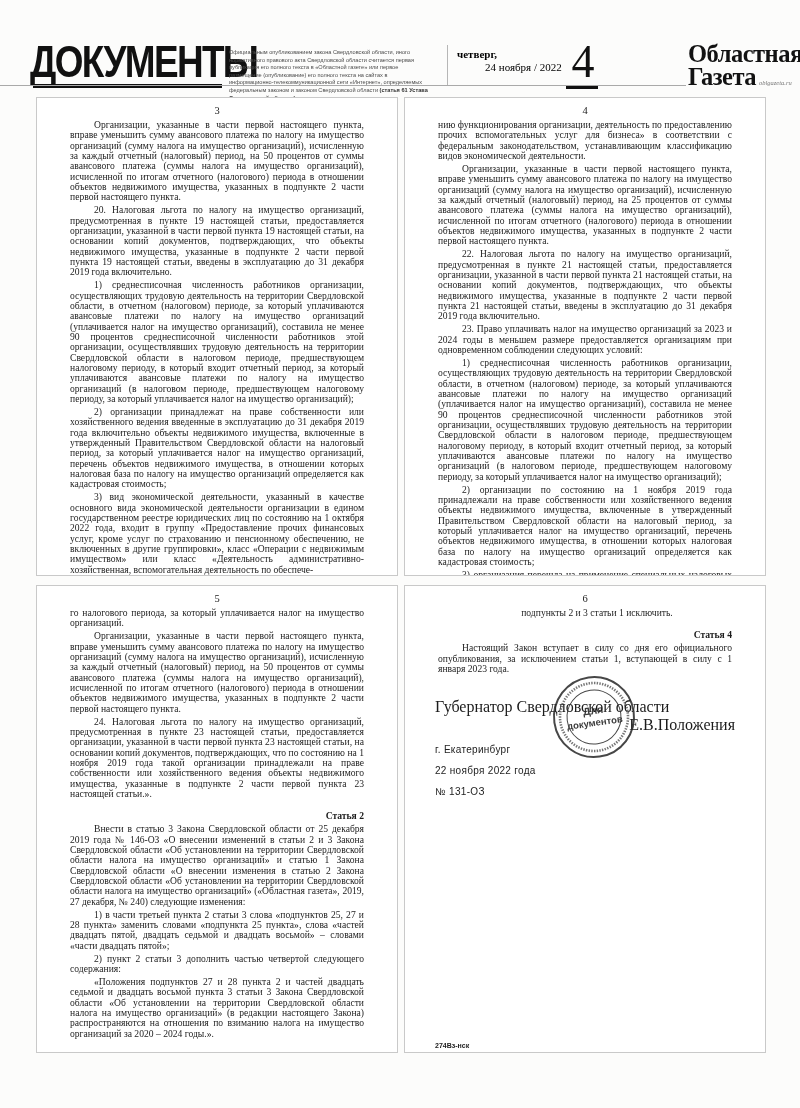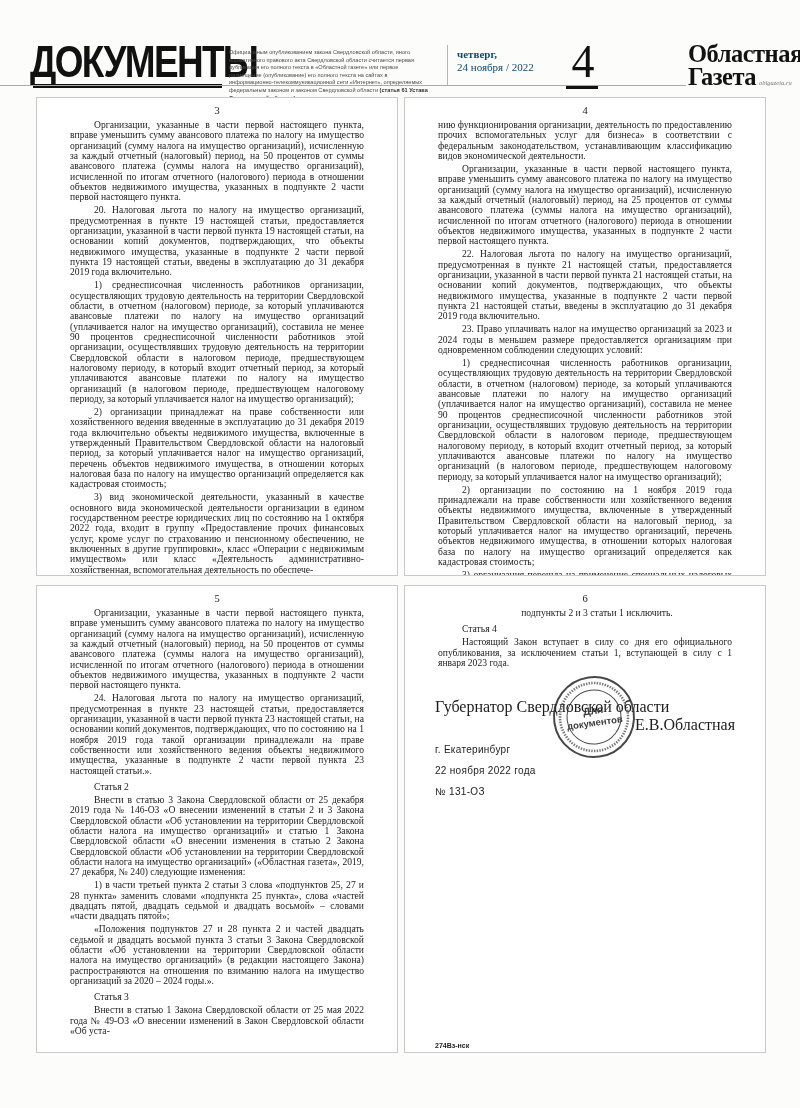--- a/index.html
+++ b/index.html
@@ -15,23 +15,23 @@
     color:#111;line-height:44px;white-space:nowrap;
   }
   .hdr-title-bar{position:absolute;left:33px;top:84px;width:189px;height:4px;background:#111;}
   .hdr-note{
     position:absolute;left:229px;top:49px;width:200px;
     font-family:"Liberation Sans", sans-serif;font-size:5.6px;line-height:7.6px;
     color:#4c4c4c;text-align:left;
   }
   .hdr-note b{color:#333;}
   .hdr-vline{position:absolute;left:447px;top:45px;width:1px;height:40px;background:#b6b6b6;}
-  .hdr-date{position:absolute;left:457px;top:48px;font-family:"Liberation Serif",serif;color:#0c4a6e;}
+  .hdr-date{position:absolute;left:457px;top:48px;font-family:"Liberation Serif",serif;color:#000000;}
   .hdr-date .wd{font-weight:700;font-size:11px;display:block;}
-  .hdr-date .dt{font-size:11px;display:block;margin-top:1px;}
+  .hdr-date .dt{font-size:11px;display:block;margin-top:1px;margin-left:28px;}
   .hdr-pagenum{
     position:absolute;left:560px;top:38px;width:46px;text-align:center;
     font-family:"Liberation Serif",serif;font-size:46px;color:#111;line-height:48px;
   }
   .hdr-pagenum-bar{position:absolute;left:566px;top:86px;width:32px;height:3px;background:#111;}
   .hdr-rule{position:absolute;left:0px;top:85px;width:686px;height:1px;background:#a9a9a9;}
   .masthead{position:absolute;left:688px;top:42px;width:110px;color:#121212;
     font-family:"Liberation Serif",serif;font-weight:700;line-height:23px;font-size:24.5px;letter-spacing:-0.5px;}
   .masthead .site{font-weight:400;font-size:6.5px;font-style:italic;color:#777;letter-spacing:0;margin-left:3px;}
   .cont-note{
@@ -47,21 +47,21 @@
   .box5{left:36px;top:585px;width:360px;height:466px;}
   .box6{left:404px;top:585px;width:360px;height:466px;}
   .page-num{ text-align:center;font-size:10.5px;margin:7px 0 4px;color:#1b1b1b;}
   .page-body{
     padding:0 33px;font-size:9.6px;line-height:10.35px;text-align:justify;
     color:#1c1c1c;
   }
   .blk{margin:0 0 2.6px;}
   .blk.p{text-indent:24px;}
   .blk.cont{text-indent:0;}
-  .blk.h{font-weight:400;text-indent:24px;text-align:left;margin-top:6px;}
+  .blk.h{font-weight:700;text-indent:24px;text-align:right;margin-top:12px;}
   .blk.line{text-indent:24px;text-align:center;}
   
   .sig-row{position:absolute;left:30px;right:30px;top:112px;font-size:16px;color:#1c1c1c;}
   .sig-left{float:left;}
   .sig-right{float:right;}
   .stamp{position:absolute;left:146px;top:88px;width:86px;height:86px;transform:rotate(-8deg);opacity:.88;}
   .date-block{
     position:absolute;left:30px;top:148px;
     font-family:Liberation Sans, sans-serif;
     font-size:10px;line-height:10.5px;color:#222;letter-spacing:.3px;white-space:pre-line;
@@ -119,42 +119,44 @@
       <div class="blk p">23. Право уплачивать налог на имущество организаций за 2023 и 2024 годы в меньшем размере предоставляется организациям при одновременном соблюдении следующих условий:</div>
       <div class="blk p">1) среднесписочная численность работников организации, осуществляющих трудовую деятельность на территории Свердловской области, в отчетном (налоговом) периоде, за который уплачиваются авансовые платежи по налогу на имущество организаций (уплачивается налог на имущество организаций), составила не менее 90 процентов среднесписочной численности работников этой организации, осуществлявших трудовую деятельность на территории Свердловской области в налоговом периоде, предшествующем налоговому периоду, в который входит отчетный период, за который уплачиваются авансовые платежи по налогу на имущество организаций (в налоговом периоде, предшествующем налоговому периоду, за который уплачивается налог на имущество организаций);</div>
       <div class="blk p">2) организации по состоянию на 1 ноября 2019 года принадлежали на праве собственности или хозяйственного ведения объекты недвижимого имущества, включенные в утвержденный Правительством Свердловской области на налоговый период, за который уплачивается налог на имущество организаций, перечень объектов недвижимого имущества, в отношении которых налоговая база по налогу на имущество организаций определяется как кадастровая стоимость;</div>
       <div class="blk p">3) организация перешла на применение специальных налоговых режимов не позднее 1 ноября 2019 года и применяла такие режимы в течение все-</div>
     </div>
 </section>
 
 <section class="page-box box5">
   <div class="page-num">5</div>
   <div class="page-body">
+      <div class="blk cont">го налогового периода, за который уплачивается налог на имущество организаций.</div>
       <div class="blk p">Организации, указанные в части первой настоящего пункта, вправе уменьшить сумму авансового платежа по налогу на имущество организаций (сумму налога на имущество организаций), исчисленную за каждый отчетный (налоговый) период, на 50 процентов от суммы авансового платежа (суммы налога на имущество организаций), исчисленной по итогам отчетного (налогового) периода в отношении объектов недвижимого имущества, указанных в подпункте 2 части первой настоящего пункта.</div>
       <div class="blk p">24. Налоговая льгота по налогу на имущество организаций, предусмотренная в пункте 23 настоящей статьи, предоставляется организации, указанной в части первой пункта 23 настоящей статьи, на основании копий документов, подтверждающих, что по состоянию на 1 ноября 2019 года такой организации принадлежали на праве собственности или хозяйственного ведения объекты недвижимого имущества, указанные в подпункте 2 части первой пункта 23 настоящей статьи.».</div>
       <div class="blk h">Статья 2</div>
       <div class="blk p">Внести в статью 3 Закона Свердловской области от 25 декабря 2019 года № 146-ОЗ «О внесении изменений в статьи 2 и 3 Закона Свердловской области «Об установлении на территории Свердловской области налога на имущество организаций» и статью 1 Закона Свердловской области «О внесении изменения в статью 2 Закона Свердловской области «Об установлении на территории Свердловской области налога на имущество организаций» («Областная газета», 2019, 27 декабря, № 240) следующие изменения:</div>
       <div class="blk p">1) в части третьей пункта 2 статьи 3 слова «подпунктов 25, 27 и 28 пункта» заменить словами «подпункта 25 пункта», слова «частей двадцать пятой, двадцать седьмой и двадцать восьмой» – словами «части двадцать пятой»;</div>
+      <div class="blk p">2) пункт 2 статьи 3 дополнить частью четвертой следующего содержания:</div>
       <div class="blk p">«Положения подпунктов 27 и 28 пункта 2 и частей двадцать седьмой и двадцать восьмой пункта 3 статьи 3 Закона Свердловской области «Об установлении на территории Свердловской области налога на имущество организаций» (в редакции настоящего Закона) распространяются на отношения по взиманию налога на имущество организаций за 2020 – 2024 годы.».</div>
       <div class="blk h">Статья 3</div>
       <div class="blk p">Внести в статью 1 Закона Свердловской области от 25 мая 2022 года № 49-ОЗ «О внесении изменений в Закон Свердловской области «Об уста-</div>
     </div>
 </section>
 
 <section class="page-box box6">
   <div class="page-num">6</div>
   <div class="page-body">
       <div class="blk line">подпункты 2 и 3 статьи 1 исключить.</div>
       <div class="blk h">Статья 4</div>
       <div class="blk p">Настоящий Закон вступает в силу со дня его официального опубликования, за исключением статьи 1, вступающей в силу с 1 января 2023 года.</div>
     </div>
 
   <div class="sig-row">
     <span class="sig-left">Губернатор Свердловской области</span>
-    <span class="sig-right">Е.В.Областная</span>
+    <span class="sig-right">Е.В.Положения</span>
   </div>
 
   <svg class="stamp" viewBox="0 0 86 86">
     <circle cx="43" cy="43" r="40" fill="none" stroke="#2e2e2e" stroke-width="2"></circle>
     <circle cx="43" cy="43" r="34" fill="none" stroke="#2e2e2e" stroke-width="2.6" stroke-dasharray="1.4 1.3" opacity="0.75"></circle>
     <circle cx="43" cy="43" r="27" fill="none" stroke="#2e2e2e" stroke-width="1"></circle>
     <text x="43" y="40" text-anchor="middle" font-family="Liberation Sans, sans-serif" font-size="10.5" font-weight="bold" fill="#222">Для</text>
     <text x="43" y="52" text-anchor="middle" font-family="Liberation Sans, sans-serif" font-size="9.5" font-weight="bold" fill="#222">документов</text>
   </svg>
 

